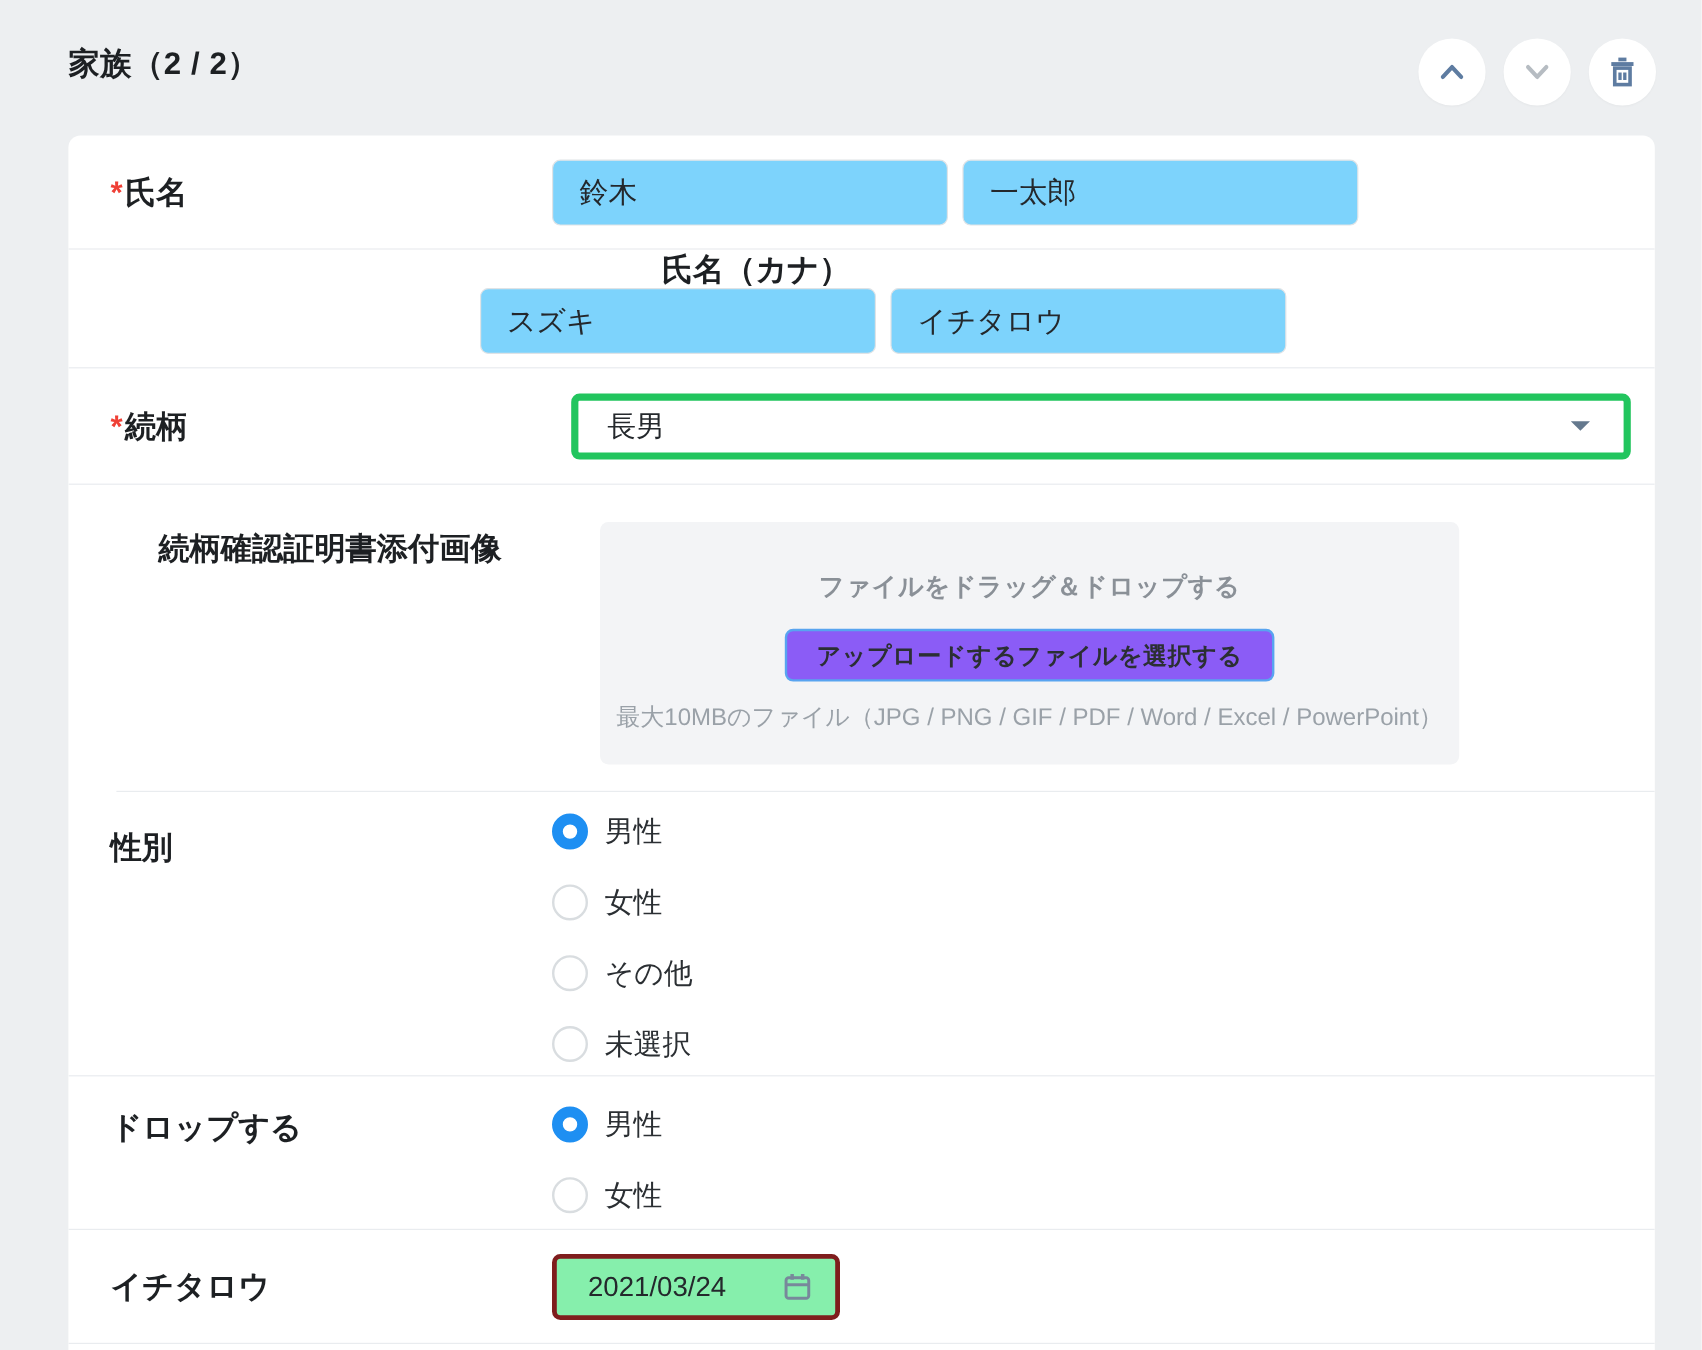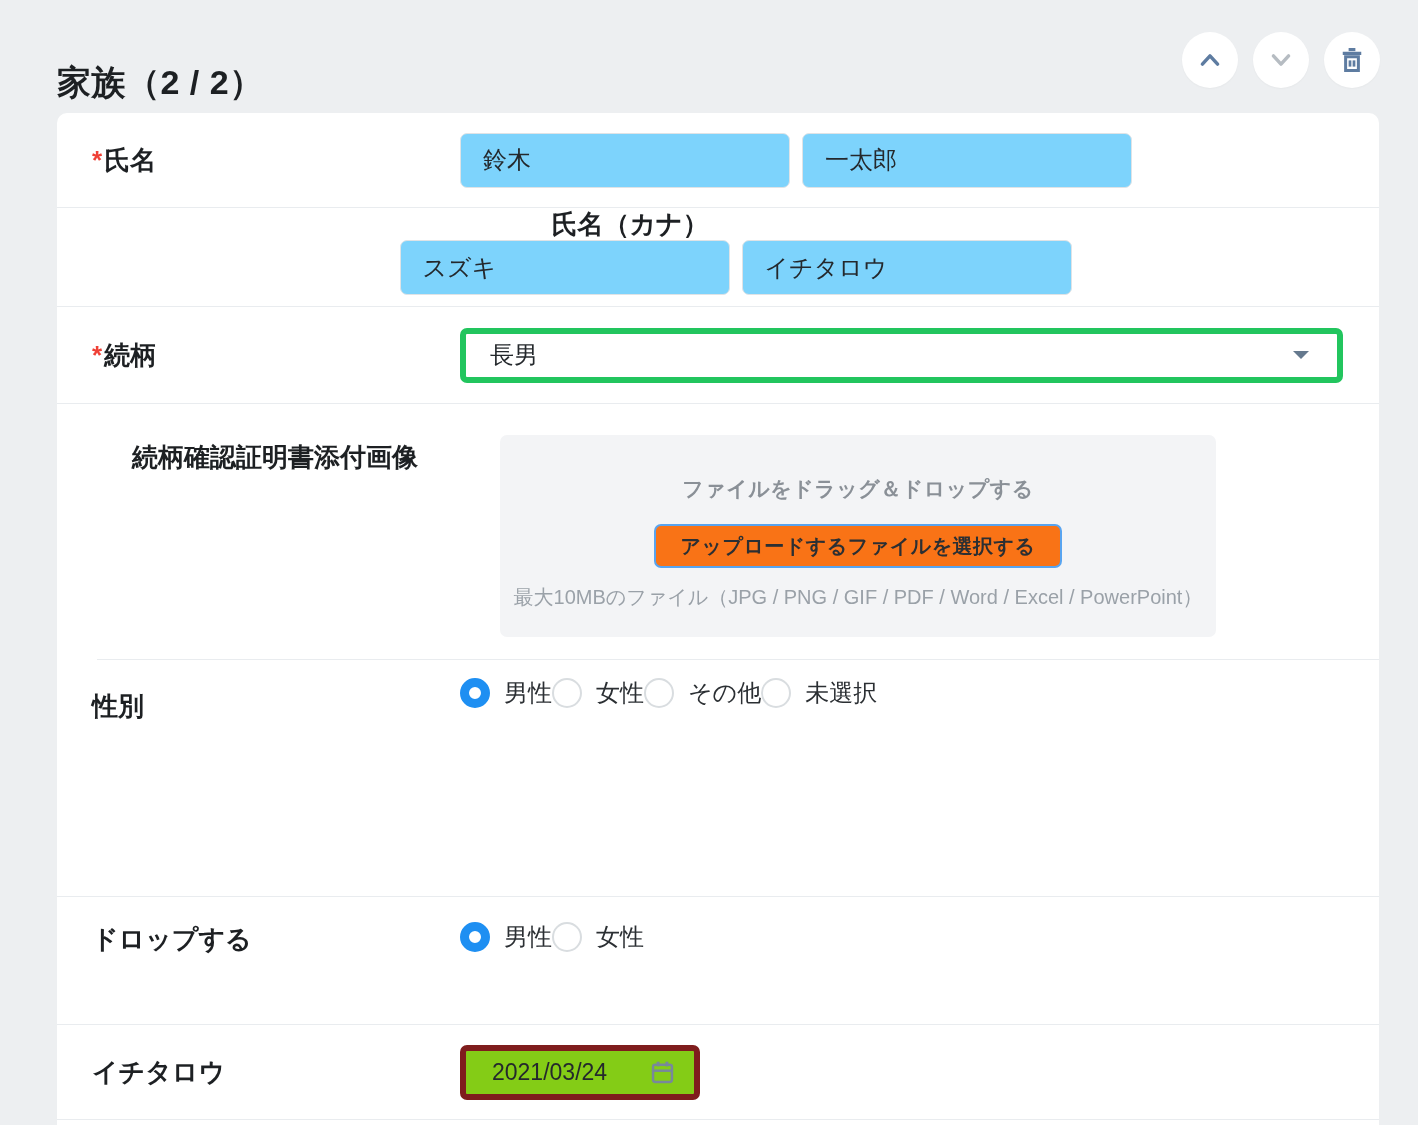--- a/index.html
+++ b/index.html
@@ -7,22 +7,22 @@
   body {
     background: #edeff1;
     font-family: "Liberation Sans", "DejaVu Sans", sans-serif;
     color: #24282c;
   }
   .page { position: relative; width: 1418px; height: 1125px; }
 
   
   .header { position: relative; height: 113px; }
   .section-title {
-    position: absolute; left: 57px; top: 60px;
-    font-size: 34px; font-weight: bold; color: #1d2023;
+    position: absolute; left: 57px; top: 36px;
+    font-size: 26px; font-weight: bold; color: #1d2023;
     letter-spacing: 0.5px;
   }
   .header-buttons {
     position: absolute; right: 38px; top: 32px;
     display: flex; gap: 15px;
   }
   .circle-btn {
     width: 56px; height: 56px; border-radius: 50%;
     background: #ffffff; border: none; cursor: pointer;
     display: flex; align-items: center; justify-content: center;
@@ -45,21 +45,21 @@
     width: 368px; flex-shrink: 0;
     font-size: 26px; font-weight: bold; color: #1d2023;
     line-height: 32px;
   }
   .row-content { flex: 1; }
   .required-mark { color: #ef4036; margin-right: 2px; }
 
   .row-center { align-items: center; }
   .r-name  { height: 95px; justify-content: center; }
   .r-kana  { height: 99px; flex-direction: column; }
-  .r-rel   { height: 97px; }
+  .r-rel   { height: 97px; gap: 16px; }
   .r-cert  { height: 256px; margin-left: 40px; }
   .r-cert .row-label { padding-top: 37px; }
   .r-cert .row-content { padding-top: 31px; }
   .r-gender { height: 237px; }
   .r-gender .row-label { padding-top: 30px; }
   .r-gender .radio-group { padding-top: 17px; }
   .r-lgender { height: 128px; }
   .r-lgender .row-label { padding-top: 26px; }
   .r-lgender .radio-group { padding-top: 24px; }
   .r-birth { height: 95px; }
@@ -88,42 +88,42 @@
     background: #f3f4f6; border-radius: 7px;
     display: flex; flex-direction: column; align-items: center;
     padding-top: 40px;
   }
   .dropzone-text {
     font-size: 21px; font-weight: bold; color: #8a9097;
     letter-spacing: 0.5px;
   }
   .upload-btn {
     margin-top: 21px; height: 44px; padding: 0 24px;
-    background: #f97316; border: 2px solid #58a4f0; border-radius: 7px;
+    background: #8b5cf6; border: 2px solid #58a4f0; border-radius: 7px;
     font-size: 20px; font-weight: bold; color: #2b2f33;
     font-family: inherit; cursor: pointer; letter-spacing: 0.5px;
   }
   .file-hint { margin-top: 16px; font-size: 20px; color: #9aa1a8; }
 
   
-  .radio-group { display: flex; }
+  .radio-group { display: flex; flex-direction: column; gap: 27px; }
   .radio-item { display: flex; align-items: center; gap: 14px; cursor: pointer; }
   .radio {
     width: 30px; height: 30px; border-radius: 50%;
     border: 2px solid #d9dde0; background: #fff; flex-shrink: 0;
   }
   .radio.checked { border: 9px solid #1e8ff2; }
   .radio-label { font-size: 24px; color: #2b2f33; }
 
   
   .date-box {
     width: 240px; height: 55px;
-    border: 6px solid #7f1d1d; border-radius: 7px;
+    border: 4px solid #7f1d1d; border-radius: 7px;
     display: flex; align-items: center; justify-content: space-between;
-    padding: 0 18px 0 26px; background: #84cc16; cursor: pointer;
+    padding: 0 18px 0 26px; background: #86efac; cursor: pointer;
   }
   .date-value { font-size: 23px; color: #24282c; }
   .cal-icon { display: flex; cursor: pointer; }
 </style>
 </head>
 <body>
 
 <div class="page">
 
   <div class="header">

